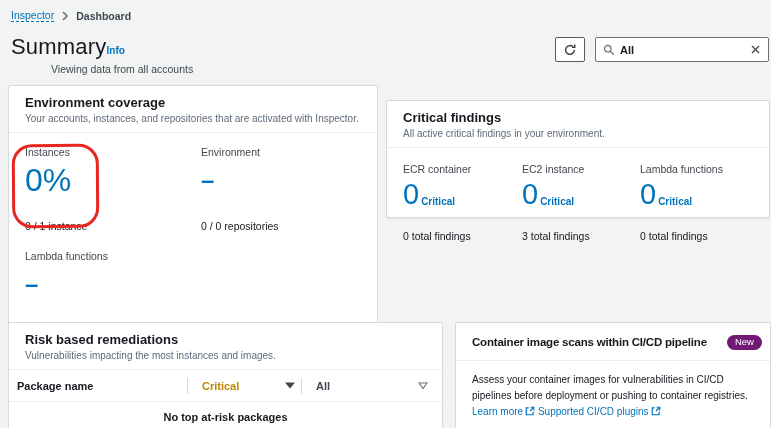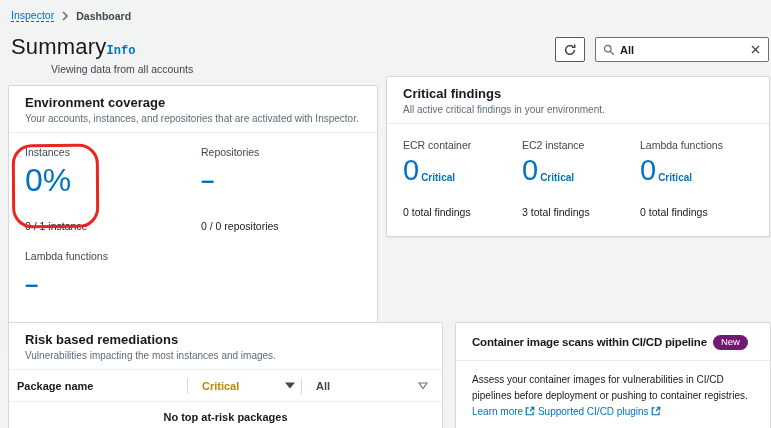--- a/index.html
+++ b/index.html
@@ -8,21 +8,21 @@
     position:relative; width:771px; height:428px;
     background:#f2f3f3; overflow:hidden;
     font-family:"Liberation Sans", sans-serif; color:#16191f;
   }
   
   .breadcrumb { position:absolute; left:11px; top:9px; display:flex; align-items:center; gap:7px; font-size:10.5px; }
   .crumb-link { color:#0073bb; border-bottom:1px dashed #0073bb; cursor:pointer; text-decoration:none; }
   .crumb-current { color:#414750; font-weight:700; }
   .page-title-row { position:absolute; left:11px; top:34px; display:flex; align-items:baseline; }
   .page-title { font-size:22px; font-weight:400; color:#16191f; letter-spacing:.2px; }
-  .info-link { font-size:12px; font-weight:700; color:#0073bb; cursor:pointer;font-family:Liberation Mono, monospace; }
+  .info-link { font-size:10px; font-weight:700; color:#0073bb; cursor:pointer; }
   .page-subtitle { position:absolute; left:11px; top:63px; font-size:10.5px; color:#414750;margin-left:40px; }
   .refresh-btn {
     position:absolute; left:555px; top:37px; width:30px; height:25px;
     background:#fff; border:1px solid #545b64; border-radius:2px;
     display:flex; align-items:center; justify-content:center; cursor:pointer;
   }
   .search-box {
     position:absolute; left:595px; top:37px; width:174px; height:25px;
     background:#fff; border:1px solid #687078; border-radius:2px;
     display:flex; align-items:center; padding:0 7px; gap:5px;
@@ -41,39 +41,39 @@
   .card-title { font-size:13px; font-weight:700; color:#16191f; }
   .card-desc { font-size:10px; color:#5f6b7a; margin-top:3px; }
   
   .card-env { left:8px; top:85px; width:370px; height:266px; }
   .env-grid { padding:13px 16px; display:grid; grid-template-columns:176px 1fr; row-gap:18px; }
   .metric-label { font-size:10.5px; color:#414750; margin-bottom:3px; }
   .metric-value { font-size:32px; line-height:38px; font-weight:400; color:#0073bb; }
   .metric-value.dash { font-size:24px; font-weight:700; }
   .metric-detail { font-size:10.5px; color:#16191f; margin-top:21px; }
   
-  .card-critical { left:386px; top:76px; width:384px; height:161px; }
+  .card-critical { left:386px; top:100px; width:384px; height:118px; }
   .crit-grid { padding:15px 16px 10px; display:grid; grid-template-columns:119px 118px 1fr; }
   .crit-value-row { display:flex; align-items:flex-end; gap:2px; margin-top:4px; }
   .crit-big { font-size:29px; line-height:30px; font-weight:400; color:#0073bb; }
   .crit-sev { font-size:10px; font-weight:700; color:#0073bb; padding-bottom:2px; }
   
   .card-risk { left:8px; top:322px; width:435px; height:140px; }
   .rt-head { display:flex; align-items:center; height:32px; padding:0 8px; border-bottom:1px solid #eaeded; }
   .rt-pkg { flex:0 0 170px; font-size:11px; font-weight:700; color:#16191f; }
   .vdiv { width:1px; height:16px; background:#d5d9d9; }
   .rt-filter { display:flex; align-items:center; justify-content:space-between; cursor:pointer; padding:0 6px 0 14px; }
   .rt-crit { flex:0 0 113px; }
   .rt-crit .flabel { font-size:11px; font-weight:700; color:#bf8700; }
   .rt-all { flex:1; }
   .rt-all .flabel { font-size:11px; font-weight:700; color:#414750; }
   .rt-empty { text-align:center; font-size:11px; font-weight:700; color:#16191f; padding:9px 0; }
   
   .card-cicd { left:455px; top:322px; width:316px; height:140px; }
-  .cicd-head { display:flex; align-items:center; gap:6px; padding:12px 16px 10px; border-bottom:1px solid #eaeded; white-space:nowrap; }
+  .cicd-head { display:flex; align-items:center; gap:20px; padding:12px 16px 10px; border-bottom:1px solid #eaeded; white-space:nowrap; }
   .cicd-title { font-size:11.5px; font-weight:700; letter-spacing:-.2px; color:#16191f; }
   .badge-new {
     background:#701a75; color:#fff; font-size:9.5px; font-weight:400;
     border-radius:9px; padding:2px 8px 3px; line-height:1;
   }
   .cicd-body { padding:11px 16px; font-size:10px; line-height:1.6; color:#16191f; }
   .body-link { color:#0073bb; cursor:pointer; }
   .ext-icon { margin-left:2px; vertical-align:-1px; }
   
   .annotation {
@@ -131,21 +131,21 @@
       <div class="card-title">Environment coverage</div>
       <div class="card-desc">Your accounts, instances, and repositories that are activated with Inspector.</div>
     </div>
     <div class="env-grid">
       <div>
         <div class="metric-label">Instances</div>
         <div class="metric-value">0%</div>
         <div class="metric-detail">0 / 1 instance</div>
       </div>
       <div>
-        <div class="metric-label">Repositories</div>
+        <div class="metric-label">Environment</div>
         <div class="metric-value dash">–</div>
         <div class="metric-detail">0 / 0 repositories</div>
       </div>
       <div>
         <div class="metric-label">Lambda functions</div>
         <div class="metric-value dash">–</div>
         <div class="metric-detail">0 / 0 Lambda functions</div>
       </div>
     </div>
   </div>

